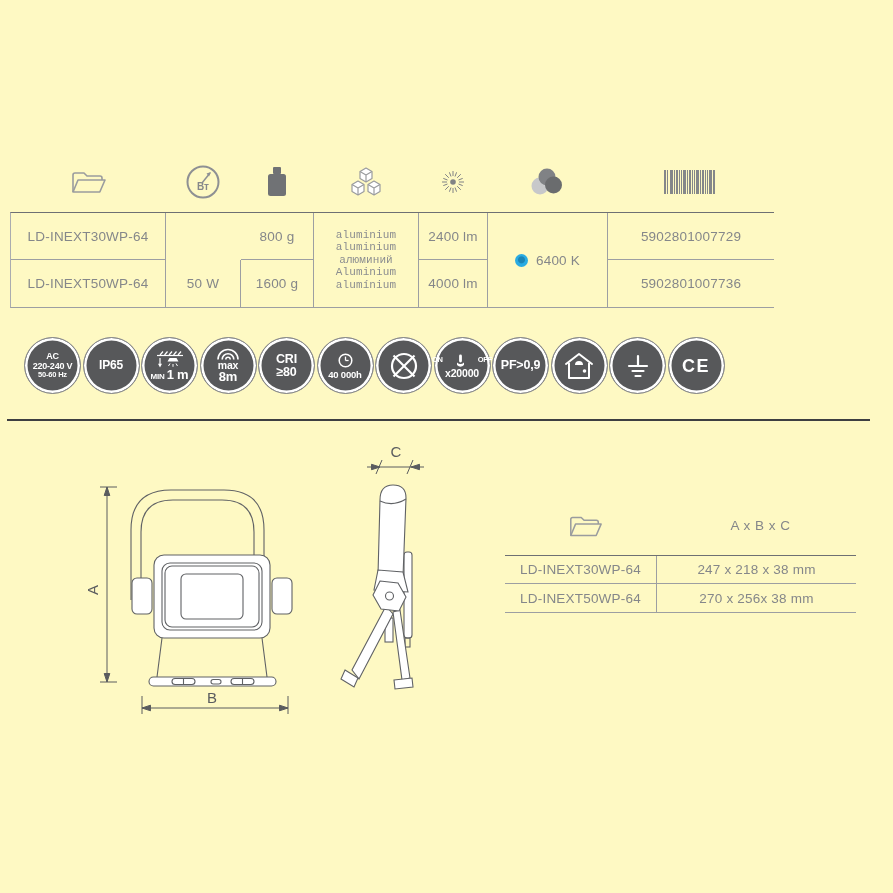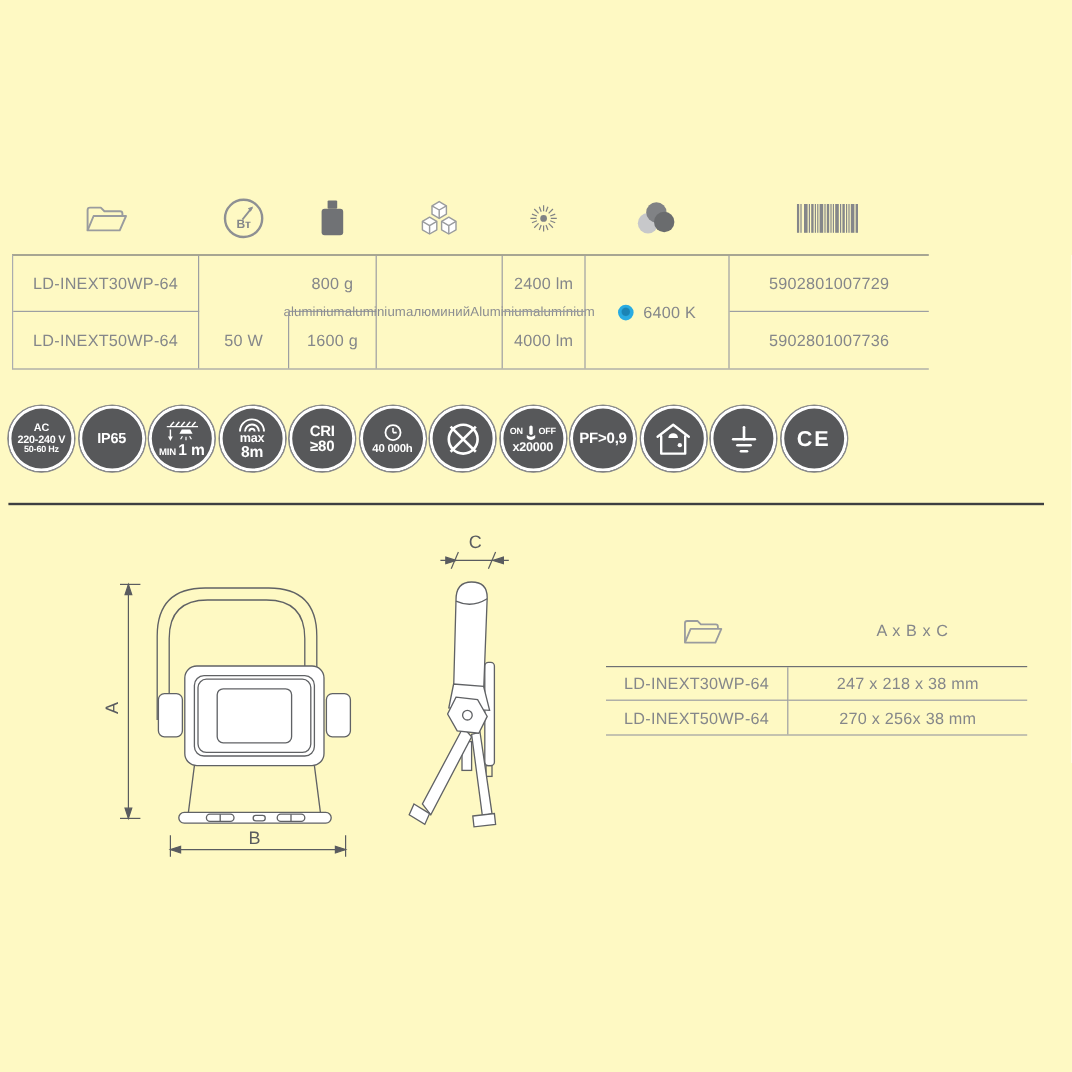--- a/index.html
+++ b/index.html
@@ -14,37 +14,37 @@
   .spec-table{position:absolute;left:10px;top:212px;width:763px;display:grid;
               grid-template-columns:155px 75px 73px 105px 69px 120px 166px;
               grid-auto-rows:47px;border-top:1px solid #6e7073;border-bottom:1px solid #9d9fa2;
               border-left:1px solid #aaacaf;font-size:13.5px;letter-spacing:.2px;}
   .cell{display:flex;align-items:center;justify-content:center;border-right:1px solid #9d9fa2;text-align:center;}
   .c1{grid-column:1}.c2{grid-column:2}.c3{grid-column:3}.c4{grid-column:4}
   .c5{grid-column:5}.c6{grid-column:6}.c7{grid-column:7;border-right:none}
   .row2{grid-row:2}
   .rspan{grid-row:1/span 2}
   .hdiv{border-bottom:1px solid #9d9fa2}
-  .mat{font-size:11px;line-height:12.5px;color:#8b8d90;letter-spacing:.1px;}
+  .mat{flex-direction:column;font-size:11px;line-height:12.5px;color:#8b8d90;letter-spacing:.1px;font-family:Liberation Mono, monospace;}
   .ct{gap:8px}
   .bluedot{width:13px;height:13px;border-radius:50%;
            background:radial-gradient(circle at 50% 45%, #1b84b5 0 3px, #29abe2 4px);display:inline-block;}
 
   
-  .certs{position:absolute;left:6px;top:337px;display:flex;gap:1.5px;align-items:center;}
+  .certs{position:absolute;left:24px;top:337px;display:flex;gap:1.5px;align-items:center;}
   .cert{width:57px;height:57px;border-radius:50%;background:#57585a;border:1.5px solid #8a8b8d;
         box-shadow:inset 0 0 0 2.5px #fff;box-sizing:border-box;color:#fff;display:flex;flex-direction:column;
         align-items:center;justify-content:center;text-align:center;font-weight:bold;letter-spacing:-.2px;}
   .t75{font-size:7.5px;line-height:8.5px}.t8{font-size:8px;line-height:9px}
   .t9{font-size:9px;line-height:10px}.t95{font-size:9.5px;line-height:11px}
   .t10{font-size:10.5px;line-height:10px}.t11{font-size:11.5px;line-height:12.5px}
   .t12{font-size:12.5px;line-height:13px}.t13{font-size:13px;line-height:13px}
   .t14{font-size:14px;line-height:14px}.t17{font-size:12px;line-height:17px}
   .t18{font-size:18px;line-height:18px;letter-spacing:1.5px}
-  .hrow{display:flex;align-items:center;gap:1px}
+  .hrow{display:flex;align-items:center;gap:12px}
   .baseline{display:flex;align-items:baseline;gap:2px}
 
   
   .divider{position:absolute;left:7px;top:419px;width:863px;height:2px;background:#3e3f41;}
 
   
   .front-svg{position:absolute;left:85px;top:450px;}
   .side-svg{position:absolute;left:330px;top:440px;}
   .draw-text{font-family:"Liberation Sans",sans-serif;font-size:15px;fill:#5a5c5f;}
 

